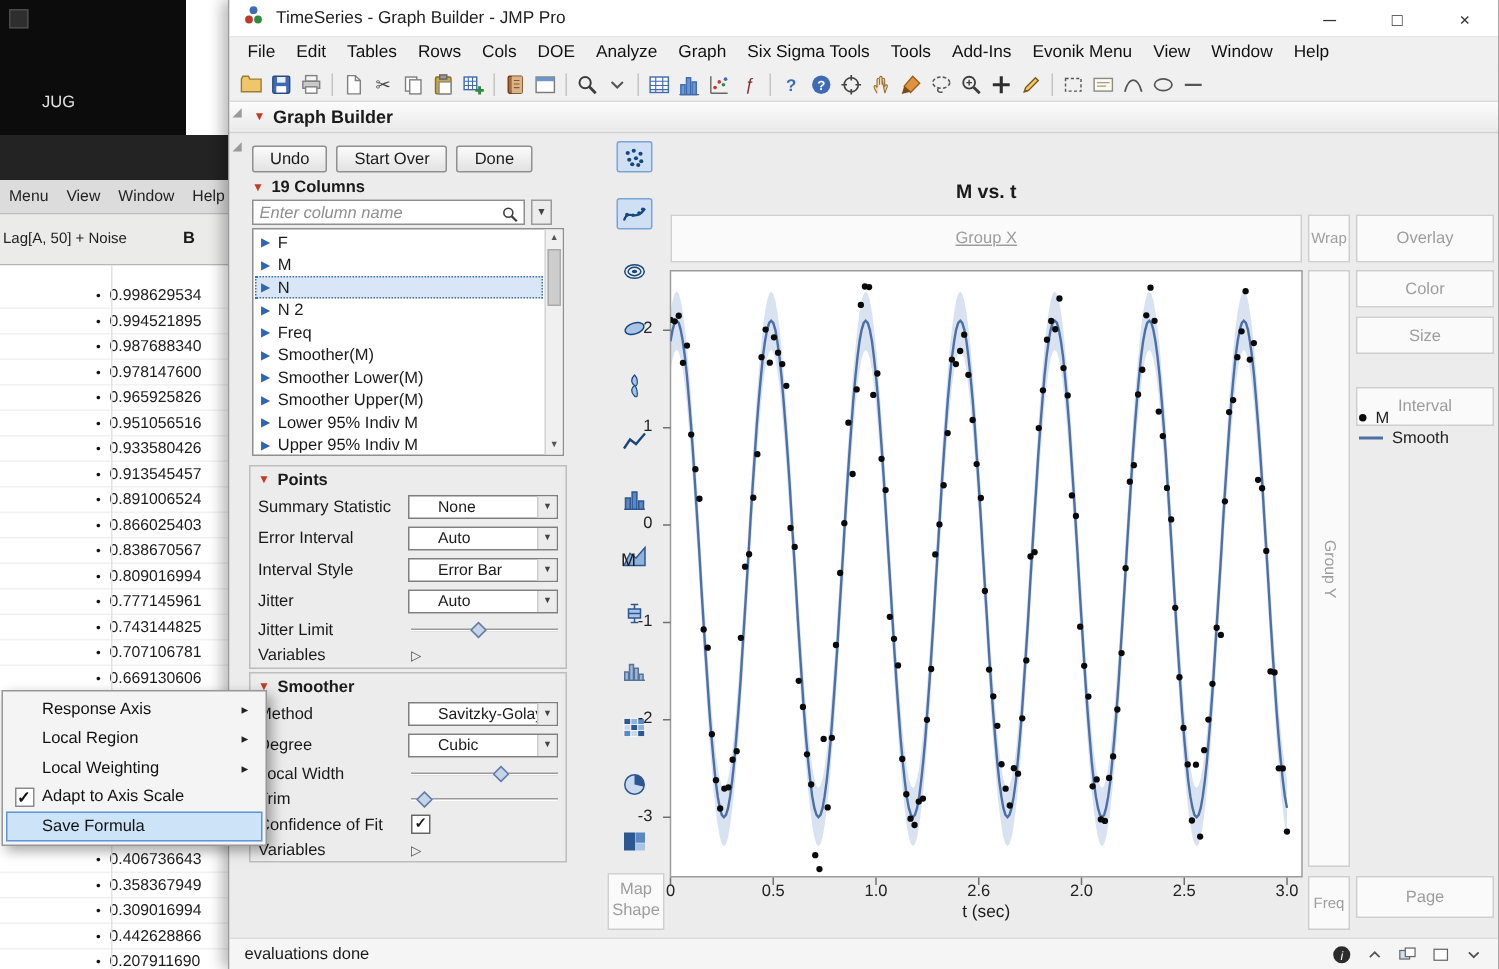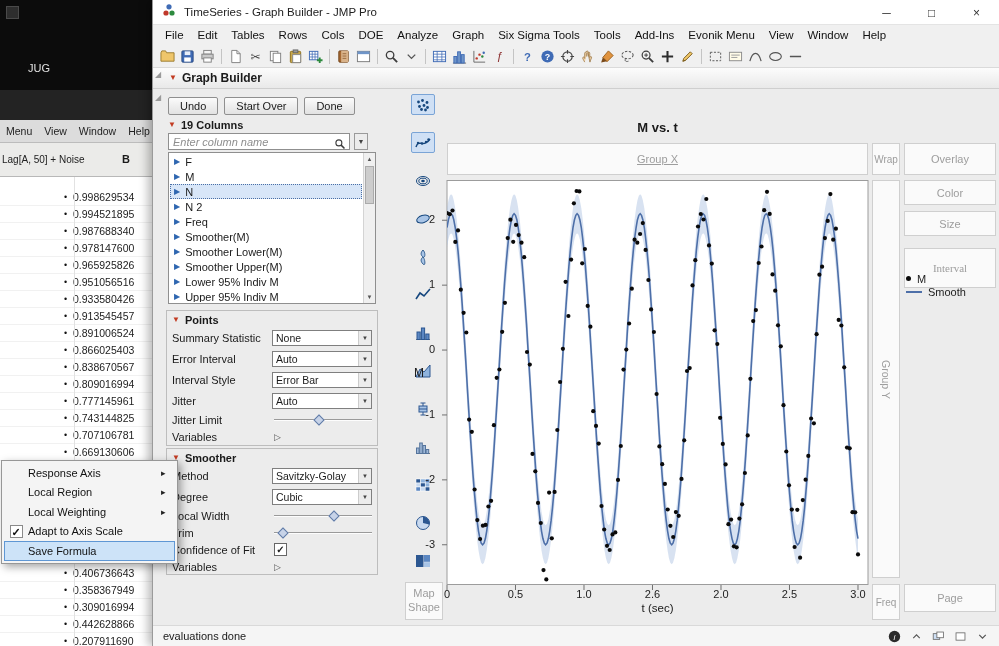--- a/index.html
+++ b/index.html
@@ -2,21 +2,21 @@
 <html><head>
 <meta charset="utf-8">
 <style>
   html,body{margin:0;padding:0;background:#555;}
   #root{position:relative;width:999px;height:646px;overflow:hidden;background:#e8e8e8;
         font-family:"Liberation Sans",sans-serif;color:#1a1a1a;}
   #root *{box-sizing:border-box;}
 
   
   #bg-window{position:absolute;left:0;top:0;width:152px;height:646px;background:#fff;}
-  #bg-titlebar{position:absolute;left:0;top:0;width:152px;height:90px;background:#0c0c0c;}
+  #bg-titlebar{position:absolute;left:0;top:0;width:124px;height:90px;background:#0c0c0c;}
   #bg-app-icon{position:absolute;left:6px;top:6px;width:13px;height:13px;background:#2e2e2e;border:1px solid #4a4a4a;}
   #bg-app-label{position:absolute;left:28px;top:62px;color:#e2e2e2;font-size:11px;}
   #bg-strip2{position:absolute;left:0;top:90px;width:152px;height:30px;background:#232323;}
   #bg-menu{position:absolute;left:0;top:120px;width:152px;height:23px;background:#dcdcdc;border-bottom:1px solid #bcbcbc;display:flex;align-items:center;}
   .bgmi{padding:0 6px;font-size:10.5px;color:#222;}
   #bg-table-header{position:absolute;left:0;top:143px;width:152px;height:34px;background:#ebebe9;border-bottom:1px solid #b8b8b8;}
   #bg-col1{position:absolute;left:2px;top:11px;font-size:10px;white-space:nowrap;color:#222;}
   #bg-col2{position:absolute;left:122px;top:10px;font-weight:bold;font-size:11px;}
   #bg-table-body{position:absolute;left:0;top:177px;width:152px;height:469px;background:#fff;}
   #bg-top-rows{position:absolute;left:0;top:12px;width:152px;}
@@ -70,42 +70,42 @@
 
   .groupbox{position:absolute;border:1px solid #bdbdbd;}
   #points-box{left:166px;top:310px;width:212px;height:136px;}
   #smoother-box{left:166px;top:448px;width:212px;height:127px;}
   .ghead{height:16px;display:flex;align-items:center;gap:5px;padding:2px 5px 0;font-weight:bold;font-size:11px;}
   .rows{padding:0 5px;}
   .prow{height:21px;display:flex;align-items:center;}
   .prow.short{height:17px;}
   .plabel{flex:1;font-size:11px;white-space:nowrap;}
   .select{width:100px;height:16px;background:#fff;border:1px solid #7f7f7f;display:flex;align-items:center;font-size:10.5px;}
-  .select .sv{flex:1;padding:0 3px;white-space:nowrap;overflow:hidden;}
+  .select .sv{flex:1;padding:0 3px;white-space:nowrap;overflow:hidden;margin-left:16px;}
   .select .sa{width:13px;height:100%;border-left:1px solid #cccccc;background:#ececec;display:flex;align-items:center;justify-content:center;font-size:6px;color:#444;}
   .slider{position:relative;width:98px;height:12px;}
   .slider .track{position:absolute;left:0;right:0;top:5px;height:2px;background:#9a9a9a;border-bottom:1px solid #fdfdfd;}
   .slider .thumb{position:absolute;top:2px;width:8px;height:8px;background:#c7d3e8;border:1px solid #5f7aa6;transform:rotate(45deg);}
   .checkbox{width:13px;height:13px;background:#fff;border:1px solid #666;font-size:10px;line-height:11px;text-align:center;font-weight:bold;}
   .disc{color:#555;font-size:9px;}
 
   
   #palette{position:absolute;left:405px;top:94px;display:flex;align-items:center;gap:17px;flex-direction:column;}
   .pic{width:24px;height:21px;display:flex;align-items:center;justify-content:center;border:1px solid transparent;border-radius:2px;}
   .pic.sel{background:#cfe0f5;border-color:#7aa4d6;}
   .pic.gapb{margin-left:12px;}
   #chart-title{position:absolute;left:447px;top:120px;width:421px;text-align:center;font-weight:bold;font-size:13px;}
   .zone{position:absolute;background:#fafafa;border:1px solid #cfcfcf;color:#9d9d9d;font-size:11px;
         display:flex;align-items:center;justify-content:center;}
   #zone-groupx{left:447px;top:143px;width:421px;height:32px;text-decoration:underline;}
   #zone-wrap{left:872px;top:143px;width:28px;height:32px;font-size:10px;}
   #zone-overlay{left:904px;top:143px;width:92px;height:32px;}
   #zone-color{left:904px;top:180px;width:92px;height:25px;}
   #zone-size{left:904px;top:211px;width:92px;height:25px;}
-  #zone-interval{left:904px;top:248px;width:92px;height:40px;font-family:Liberation Serif, serif;}
+  #zone-interval{left:904px;top:258px;width:92px;height:26px;}
   #zone-groupy{left:872px;top:180px;width:28px;height:398px;writing-mode:vertical-rl;font-size:10.5px;}
   #zone-freq{left:872px;top:584px;width:28px;height:36px;font-size:10px;}
   #zone-page{left:904px;top:584px;width:92px;height:28px;}
   #zone-mapshape{left:405px;top:582px;width:38px;height:38px;text-align:center;line-height:1.25;padding:2px;}
   #legend{position:absolute;left:906px;top:272px;width:90px;}
   .lrow{display:flex;align-items:center;gap:6px;height:13px;font-size:11px;color:#222;}
   .lm-dot{width:5px;height:5px;border-radius:50%;background:#0a0a0a;display:inline-block;}
   .lm-line{width:16px;height:0;border-top:2px solid #4d6fa8;display:inline-block;}
   #plot-svg{position:absolute;left:441px;top:180px;}
   .ytick{position:absolute;left:403px;width:32px;text-align:right;font-size:11px;color:#222;}

